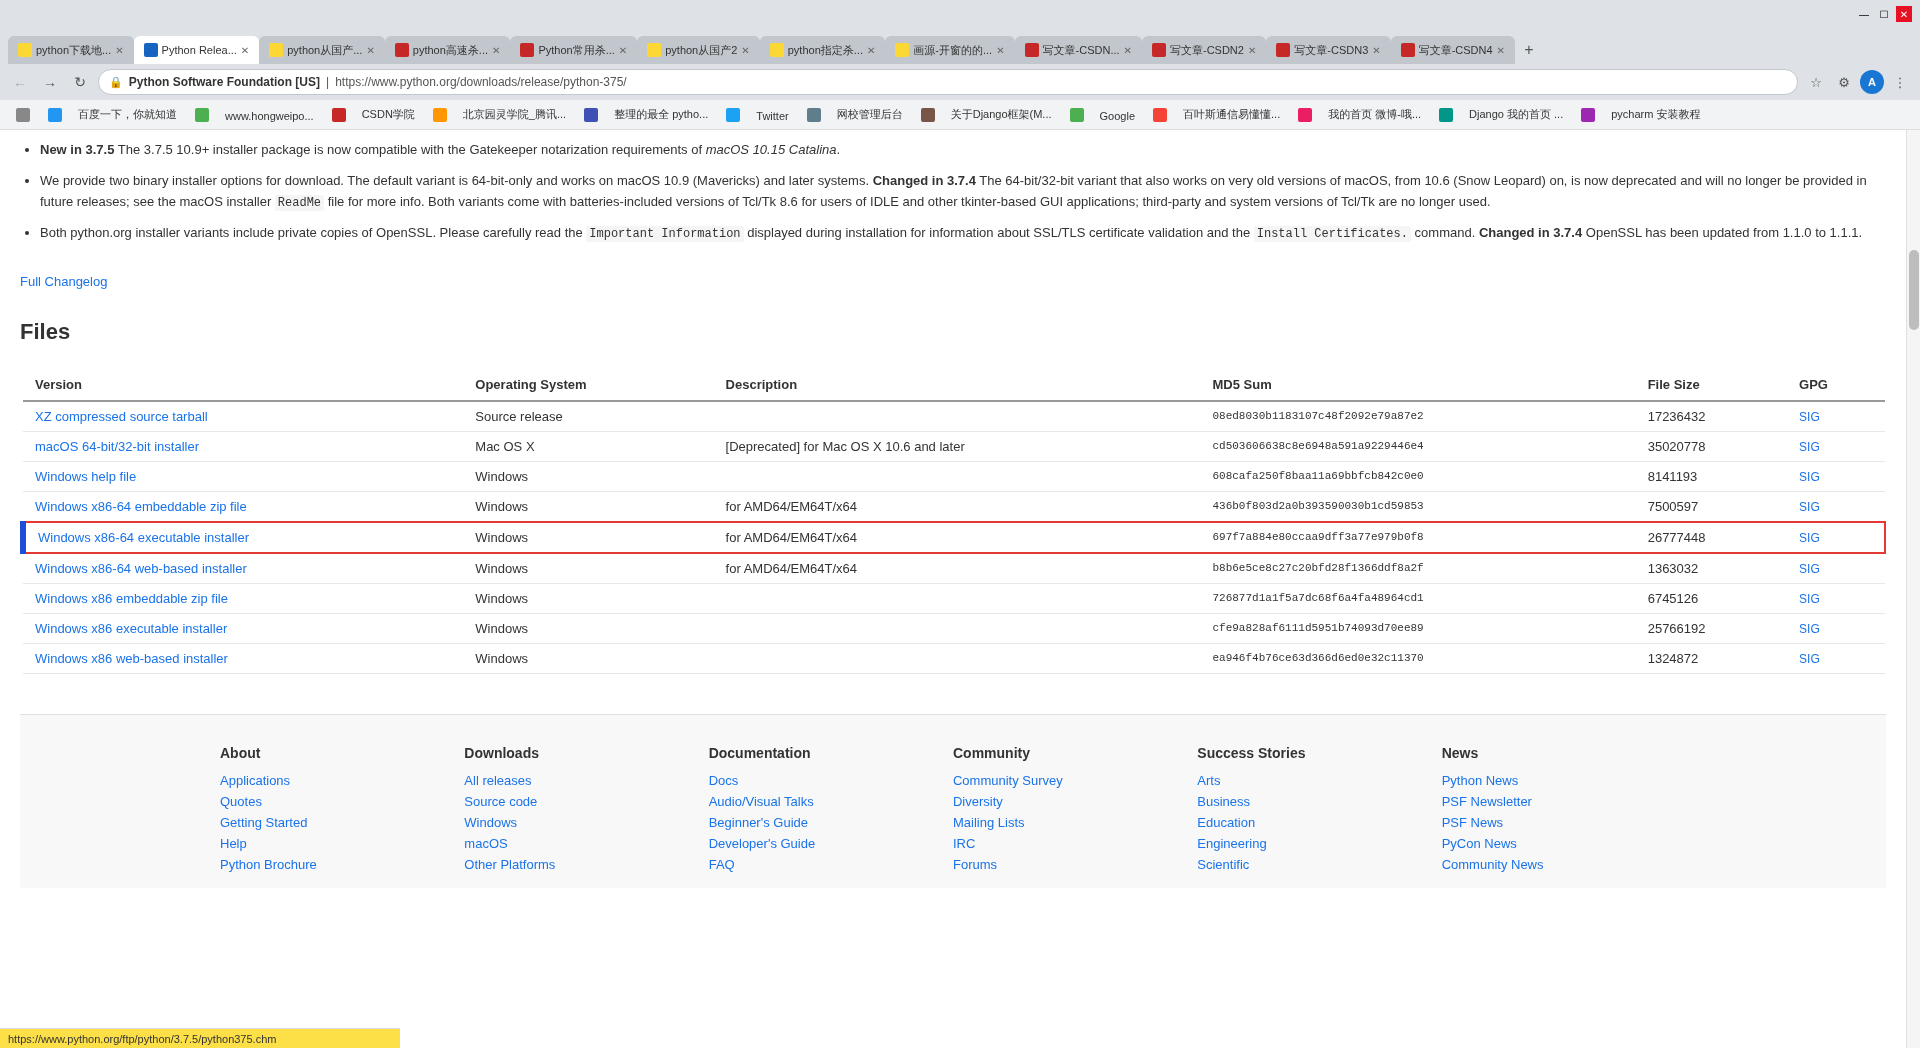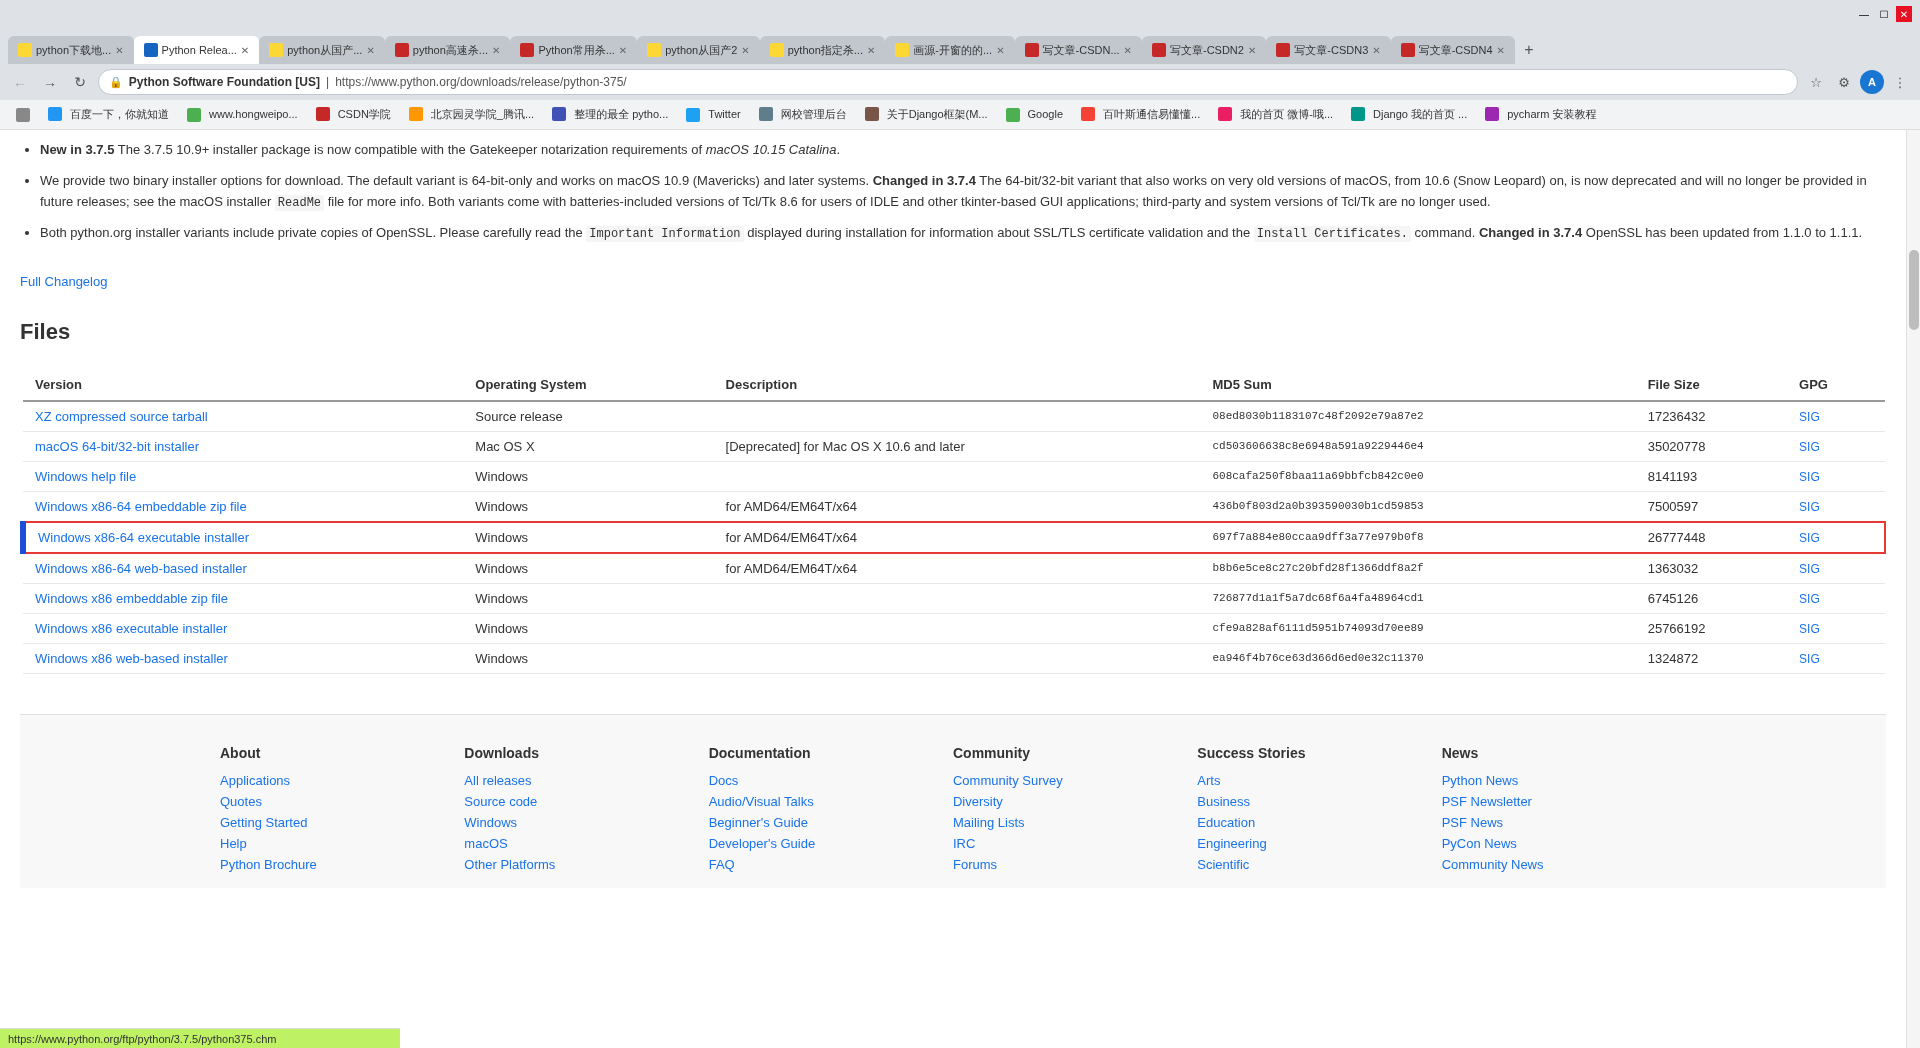--- a/index.html
+++ b/index.html
@@ -134,22 +134,22 @@
       background: #f1f3f4;
       border-bottom: 1px solid #ddd;
       display: flex;
       align-items: center;
       padding: 0 8px;
       gap: 2px;
       overflow: hidden;
     }
     .bookmark-item {
       display: flex;
-      align-items: flex-start;
-      gap: 8px;
+      align-items: flex-end;
+      gap: 16px;
       padding: 3px 8px;
       border-radius: 4px;
       font-size: 11px;
       color: #333;
       cursor: pointer;
       white-space: nowrap;
     }
     .bm-icon {
       width: 14px; height: 14px;
       border-radius: 2px;
@@ -310,21 +310,21 @@
       cursor: pointer;
     }
 
     
     .status-bar {
       position: fixed;
       bottom: 0;
       left: 0;
       width: 400px;
       height: 20px;
-      background: #bef264;
+      background: #fde047;
       border-top: 1px solid #ddd;
       display: flex;
       align-items: center;
       padding: 0 8px;
       font-size: 11px;
       color: #333;
       z-index: 100;
     }
 
     

